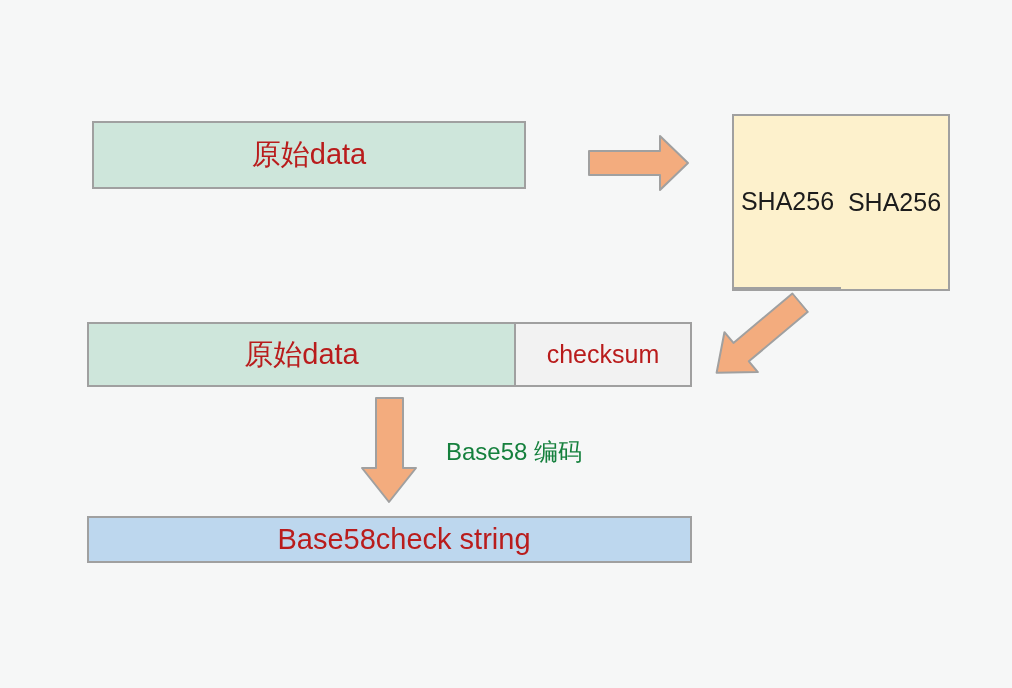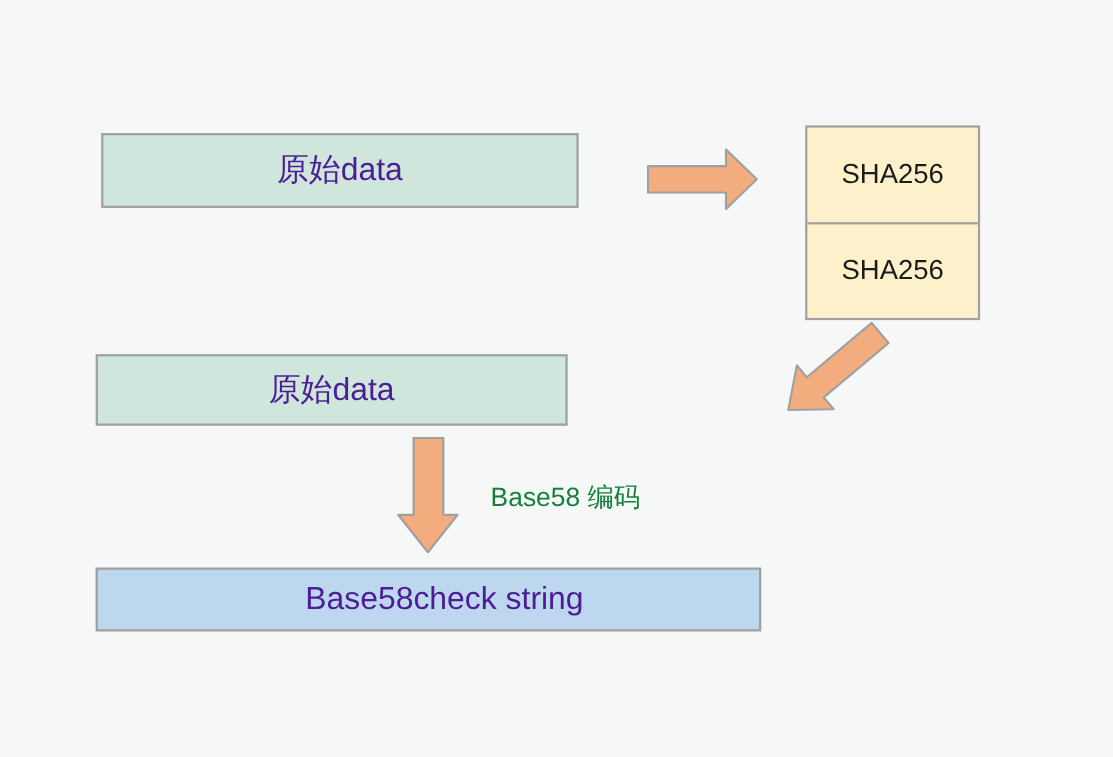--- a/index.html
+++ b/index.html
@@ -17,39 +17,39 @@
     width: 1012px; height: 688px;
     background: #f6f7f7;
   }
   .node {
     position: absolute;
     border: 2px solid #a0a0a0;
     display: flex;
     align-items: center;
     justify-content: center;
     text-align: left;
-    color: #4c1d95;
+    color: #b91c1c;
   }
   .mint { background: #cee6db; }
   .blue { background: #bdd7ee; }
   .plain { background: #f2f2f2; }
 
   .box-original-top   { left: 92px;  top: 121px; width: 434px; height: 68px; font-size: 29px; }
   .box-original-mid   { left: 87px;  top: 322px; width: 429px; height: 65px; font-size: 29px; }
   .box-checksum       { left: 514px; top: 322px; width: 178px; height: 65px; font-size: 25px; }
-  .box-result         { left: 87px;  top: 516px; width: 605px; height: 58px; font-size: 29px; padding-left: 29px; }
+  .box-result         { left: 87px;  top: 516px; width: 605px; height: 47px; font-size: 29px; padding-left: 29px; }
 
   .stack {
     position: absolute;
     left: 732px; top: 114px;
-    width: 159px; height: 177px;
+    width: 218px; height: 177px;
     border: 2px solid #a0a0a0;
     background: #fdf1cc;
     display: flex;
-    flex-direction: column;
+    flex-direction: row;
   }
   .stack-cell {
     flex: 1;
     display: flex;
     align-items: center;
     justify-content: center;
     font-size: 25px;
     color: #1c1c1c;
     border-bottom: 2px solid #a0a0a0;
   }
@@ -104,20 +104,23 @@
 
   <div class="arrow arrow-diagonal">
     <svg viewBox="0 0 112 56" preserveAspectRatio="none">
       <polygon points="1,16 78,16 78,2 110,28 78,54 78,40 1,40" fill="#f3ac7e" stroke="#a0a0a0" stroke-width="2" stroke-linejoin="round"></polygon>
     </svg>
   </div>
 
   <div class="node mint box-original-mid">
     <span>原始data</span>
   </div>
+  <div class="node plain box-checksum">
+    <span>checksum</span>
+  </div>
 
   <div class="arrow arrow-down">
     <svg viewBox="0 0 58 107" preserveAspectRatio="none">
       <polygon points="16,1 43,1 43,71 56,71 29,105 2,71 16,71" fill="#f3ac7e" stroke="#a0a0a0" stroke-width="2" stroke-linejoin="round"></polygon>
     </svg>
   </div>
 
   <div class="edge-label">Base58 编码</div>
 
   <div class="node blue box-result">

